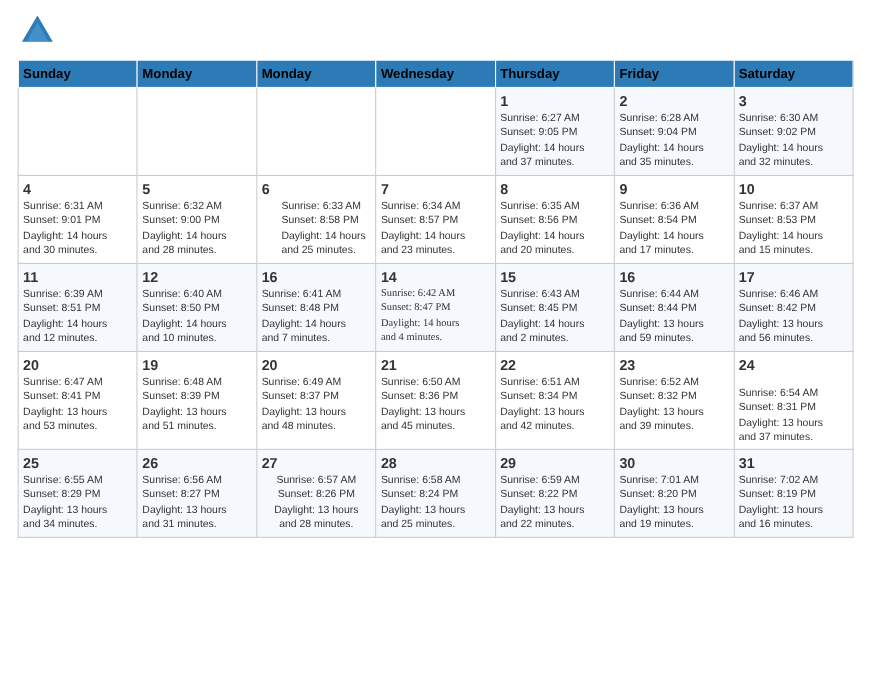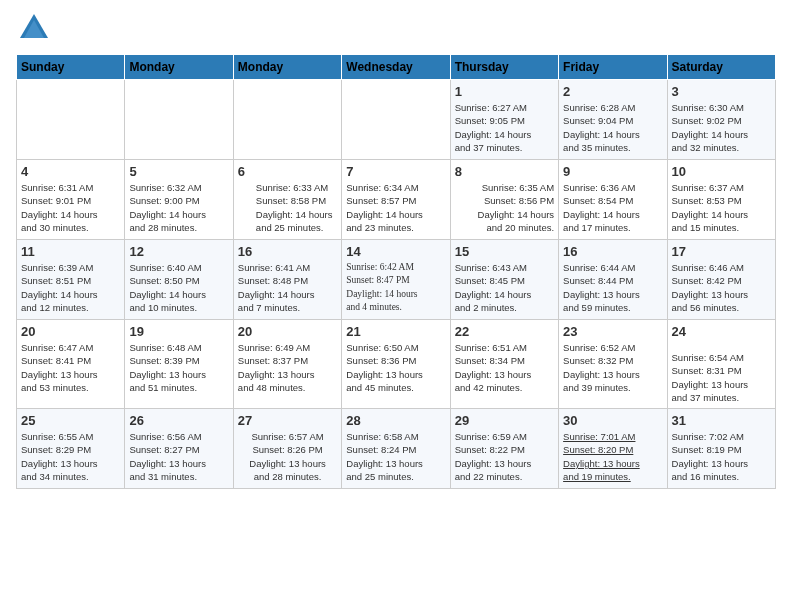--- a/index.html
+++ b/index.html
@@ -186,21 +186,21 @@
           </td>
           <td>
             <span class="day-number">7</span>
             <div class="day-detail" style="white-space: pre-line;">Sunrise: 6:34 AM
 Sunset: 8:57 PM
 Daylight: 14 hours
 and 23 minutes.</div>
           </td>
           <td>
             <span class="day-number">8</span>
-            <div class="day-detail" style="white-space: pre-line; text-align: right;">Sunrise: 6:35 AM
+            <div class="day-detail" style="white-space: pre-line;">Sunrise: 6:35 AM
 Sunset: 8:56 PM
 Daylight: 14 hours
 and 20 minutes.</div>
           </td>
           <td>
             <span class="day-number">9</span>
             <div class="day-detail" style="white-space: pre-line;">Sunrise: 6:36 AM
 Sunset: 8:54 PM
 Daylight: 14 hours
 and 17 minutes.</div>
@@ -346,21 +346,21 @@
           </td>
           <td>
             <span class="day-number">29</span>
             <div class="day-detail" style="white-space: pre-line;">Sunrise: 6:59 AM
 Sunset: 8:22 PM
 Daylight: 13 hours
 and 22 minutes.</div>
           </td>
           <td>
             <span class="day-number">30</span>
-            <div class="day-detail" style="white-space: pre-line; text-decoration: underline;">Sunrise: 7:01 AM
+            <div class="day-detail" style="white-space: pre-line;">Sunrise: 7:01 AM
 Sunset: 8:20 PM
 Daylight: 13 hours
 and 19 minutes.</div>
           </td>
           <td>
             <span class="day-number">31</span>
             <div class="day-detail" style="white-space: pre-line;">Sunrise: 7:02 AM
 Sunset: 8:19 PM
 Daylight: 13 hours
 and 16 minutes.</div>

